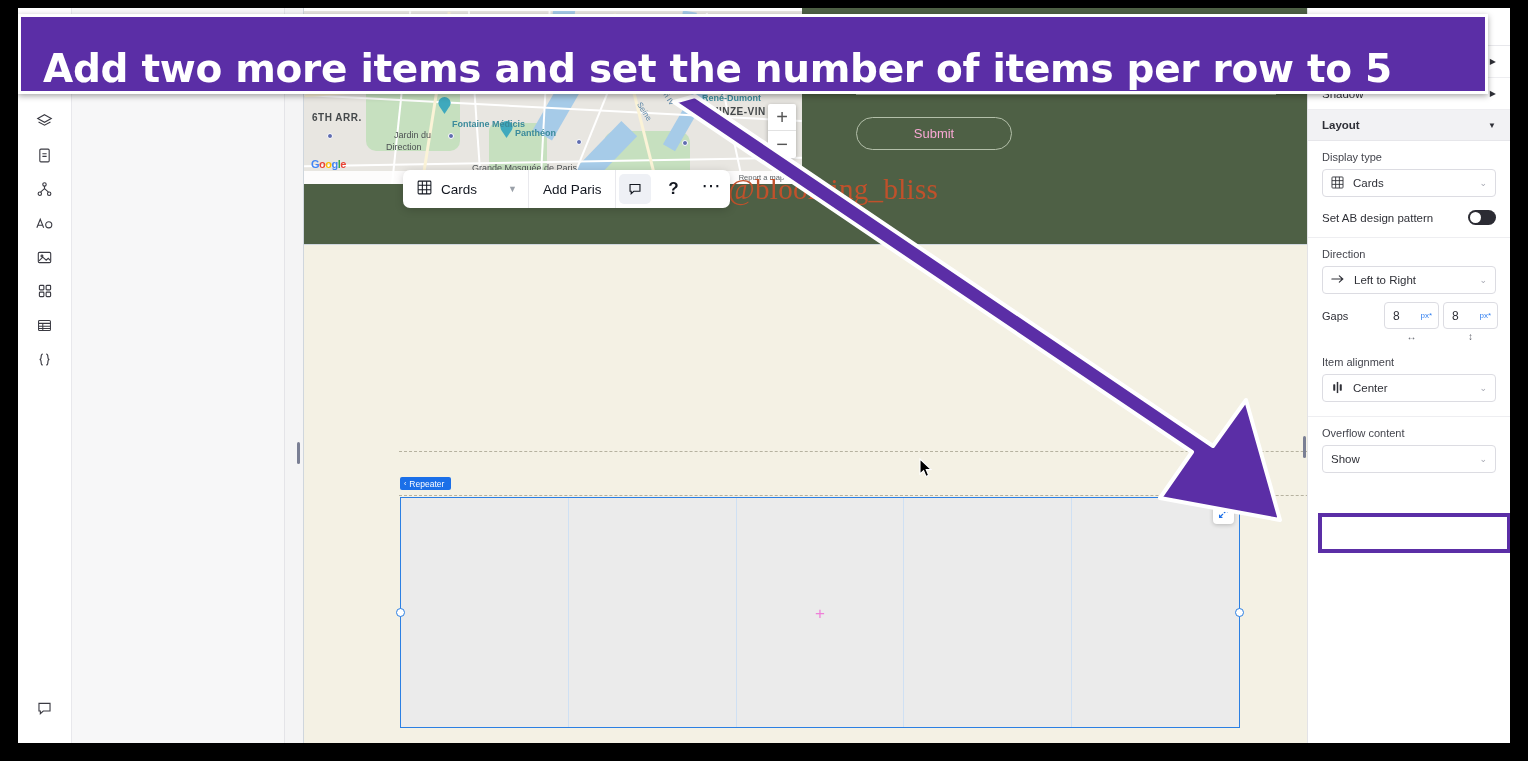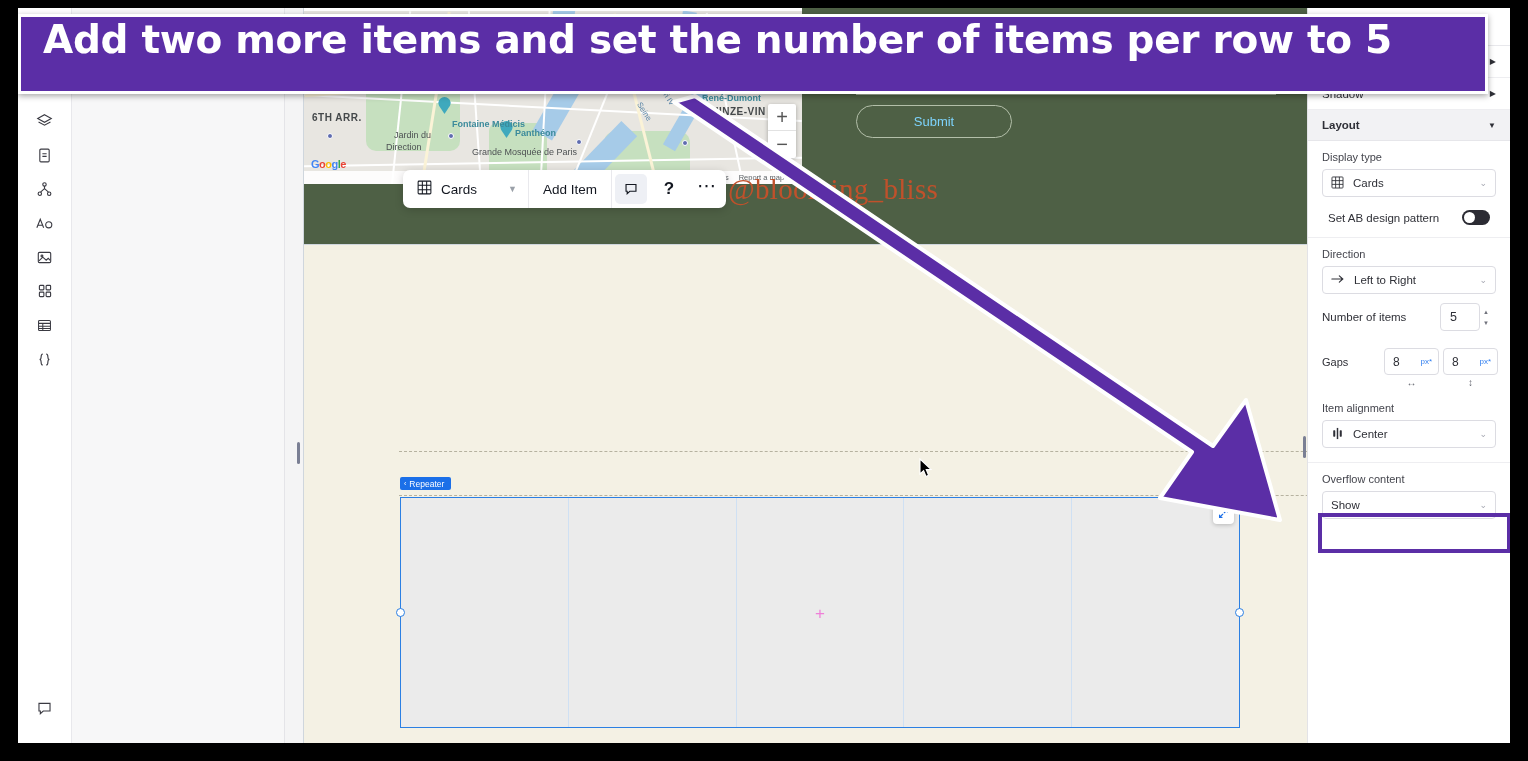--- a/index.html
+++ b/index.html
@@ -133,24 +133,24 @@
     position: absolute; left: 552px; top: 24px; width: 420px;
   }
   .email-line-top {
     height: 1px; background: #aab6a0; width: 100%; margin-bottom: 38px;
   }
   .email-input-label {
     font-size: 13.5px; color: #c3ccbb; margin-bottom: 8px;
   }
   .email-line-bot { height: 1px; background: #aab6a0; width: 100%; }
   .email-submit {
-    margin-top: 10px; width: 156px; height: 33px;
+    margin-top: 22px; width: 156px; height: 33px;
     border: 1px solid #b3bfa9; border-radius: 18px;
     display: flex; align-items: center; justify-content: center;
-    font-size: 13px; color: #7dd3fc;
+    font-size: 13px; color: #f9a8d4;
     cursor: pointer;
   }
 
   
   .cream-band {
     position: absolute; left: 0; top: 236px;
     width: 1004px; height: 487px;
     background: #f4f1e4;
     border-top: 1px solid #cfd6dd;
   }
@@ -293,21 +293,21 @@
   .fld-label { font-size: 11px; color: #44454d; margin-bottom: 6px; }
   .select-box {
     height: 28px; border: 1px solid #dcdce2; border-radius: 4px;
     display: flex; align-items: center; gap: 9px;
     padding: 0 8px; cursor: pointer;
     font-size: 11.5px;
   }
   .select-box .sb-chev { margin-left: auto; color: #a6a8b2; font-size: 9px; }
   .toggle-row {
     display: flex; align-items: center; justify-content: space-between;
-    padding: 13px 20px 12px;
+    padding: 13px 14px 12px;
   }
   .tgl {
     width: 28px; height: 15px; border-radius: 9px; position: relative;
     cursor: pointer;
   }
   .tgl.off { background: #2b2b33; }
   .tgl.on  { background: #2f7ef0; }
   .tgl::after {
     content:''; position: absolute; top: 2px; width: 11px; height: 11px;
     background: #fff; border-radius: 50%;
@@ -358,21 +358,21 @@
     width: 3px; height: 22px;
     background: #7a7f94; border-radius: 2px; z-index: 25;
   }
 
   
   .banner {
     position: absolute; left: 18px; top: 14px;
     width: 1470px; height: 80px;
     background: #5b2ea6;
     border: 3px solid #ffffff;
-    display: flex; align-items: flex-start;
+    display: flex; align-items: flex-end;
     padding-left: 22px;
     z-index: 200;
     box-shadow: 0 2px 6px rgba(0,0,0,.35);
   }
   .banner-text {
     color: #fff; font-size: 39px; font-weight: bold;
     letter-spacing: -.3px;
     font-family: "DejaVu Sans", sans-serif;
   }
   .arrow-svg {
@@ -514,21 +514,21 @@
               <div class="map-label" style="left:214px;top:66px;font-size:7.5px;color:#6d7174">Temporarily closed</div>
               <div class="map-label" style="left:24px;top:71px">Église Saint-Sulpice</div>
               <div class="map-label poi" style="left:398px;top:70px">Coulée verte</div>
               <div class="map-label poi" style="left:398px;top:82px">René-Dumont</div>
               <div class="map-label big" style="left:399px;top:95px">QUINZE-VIN</div>
               <div class="map-label poi" style="left:148px;top:108px">Fontaine Médicis</div>
               <div class="map-label big" style="left:8px;top:101px">6TH ARR.</div>
               <div class="map-label" style="left:90px;top:119px">Jardin du</div>
               <div class="map-label" style="left:82px;top:131px">Direction</div>
               <div class="map-label poi" style="left:211px;top:117px">Panthéon</div>
-              <div class="map-label" style="left:168px;top:136px">Grande Mosquée de Paris</div>
+              <div class="map-label" style="left:168px;top:152px">Grande Mosquée de Paris</div>
               <div class="map-label" style="left:330px;top:96px;color:#5b86a8;transform:rotate(58deg);font-size:8px">Seine</div>
               <div class="map-label" style="left:334px;top:70px;color:#5b86a8;transform:rotate(58deg);font-size:7.5px">Quai Henri IV</div>
               <div class="map-label" style="left:386px;top:50px;color:#5b86a8;transform:rotate(76deg);font-size:7.5px">Bd Bourdon</div>
 
               <div class="map-google">
                 <span class="g1">G</span><span class="g2">o</span><span class="g3">o</span><span class="g4">g</span><span class="g5">l</span><span class="g6">e</span>
               </div>
 
               <div class="map-zoom">
                 <div>+</div>
@@ -588,21 +588,21 @@
           <div class="tb-sel">
             <span>
               <svg width="15" height="15" viewBox="0 0 16 16" fill="none" stroke="#131720" stroke-width="1.1">
                 <rect x="1.2" y="1.2" width="13.6" height="13.6" rx="1"></rect>
                 <path d="M5.7 1.2v13.6M10.3 1.2v13.6M1.2 5.7h13.6M1.2 10.3h13.6"></path>
               </svg>
             </span>
             <span class="lbl">Cards</span>
             <span class="tb-chev">▼</span>
           </div>
-          <div class="tb-btn">Add Item</div>
+          <div class="tb-btn">Add Paris</div>
           <div class="tb-icon active">
             <svg width="16" height="16" viewBox="0 0 20 20" fill="none" stroke="#131720" stroke-width="1.4">
               <path d="M3.8 4.4h12.4v8.4h-7.7l-3.3 3.1v-3.1H3.8z"></path>
             </svg>
           </div>
           <div class="tb-icon tb-q">?</div>
           <div class="tb-icon tb-dots">⋯</div>
         </div>
 
         <div class="cursor-arrow">
@@ -675,30 +675,20 @@
             <svg width="14" height="10" viewBox="0 0 16 10" fill="none" stroke="#2f3037" stroke-width="1.3" stroke-linecap="round">
               <path d="M1 5h12M9.5 1.5 L13.5 5 L9.5 8.5"></path>
             </svg>
           </span>
           <span>Left to Right</span>
           <span class="sb-chev">⌄</span>
         </div>
       </div>
 
 
-      <div class="num-row">
-        <span>Number of items</span>
-        <span style="display:flex;align-items:center">
-          <span class="num-field">5</span>
-          <span class="stepper">
-            <span>▲</span>
-            <span>▼</span>
-          </span>
-        </span>
-      </div>
 
       <div class="gaps-row">
         <span class="gaps-label">Gaps</span>
         <span class="gap-field">
           <span>8</span>
           <span class="gap-unit">px*</span>
         </span>
         <span class="gap-field">
           <span>8</span>
           <span class="gap-unit">px*</span>

